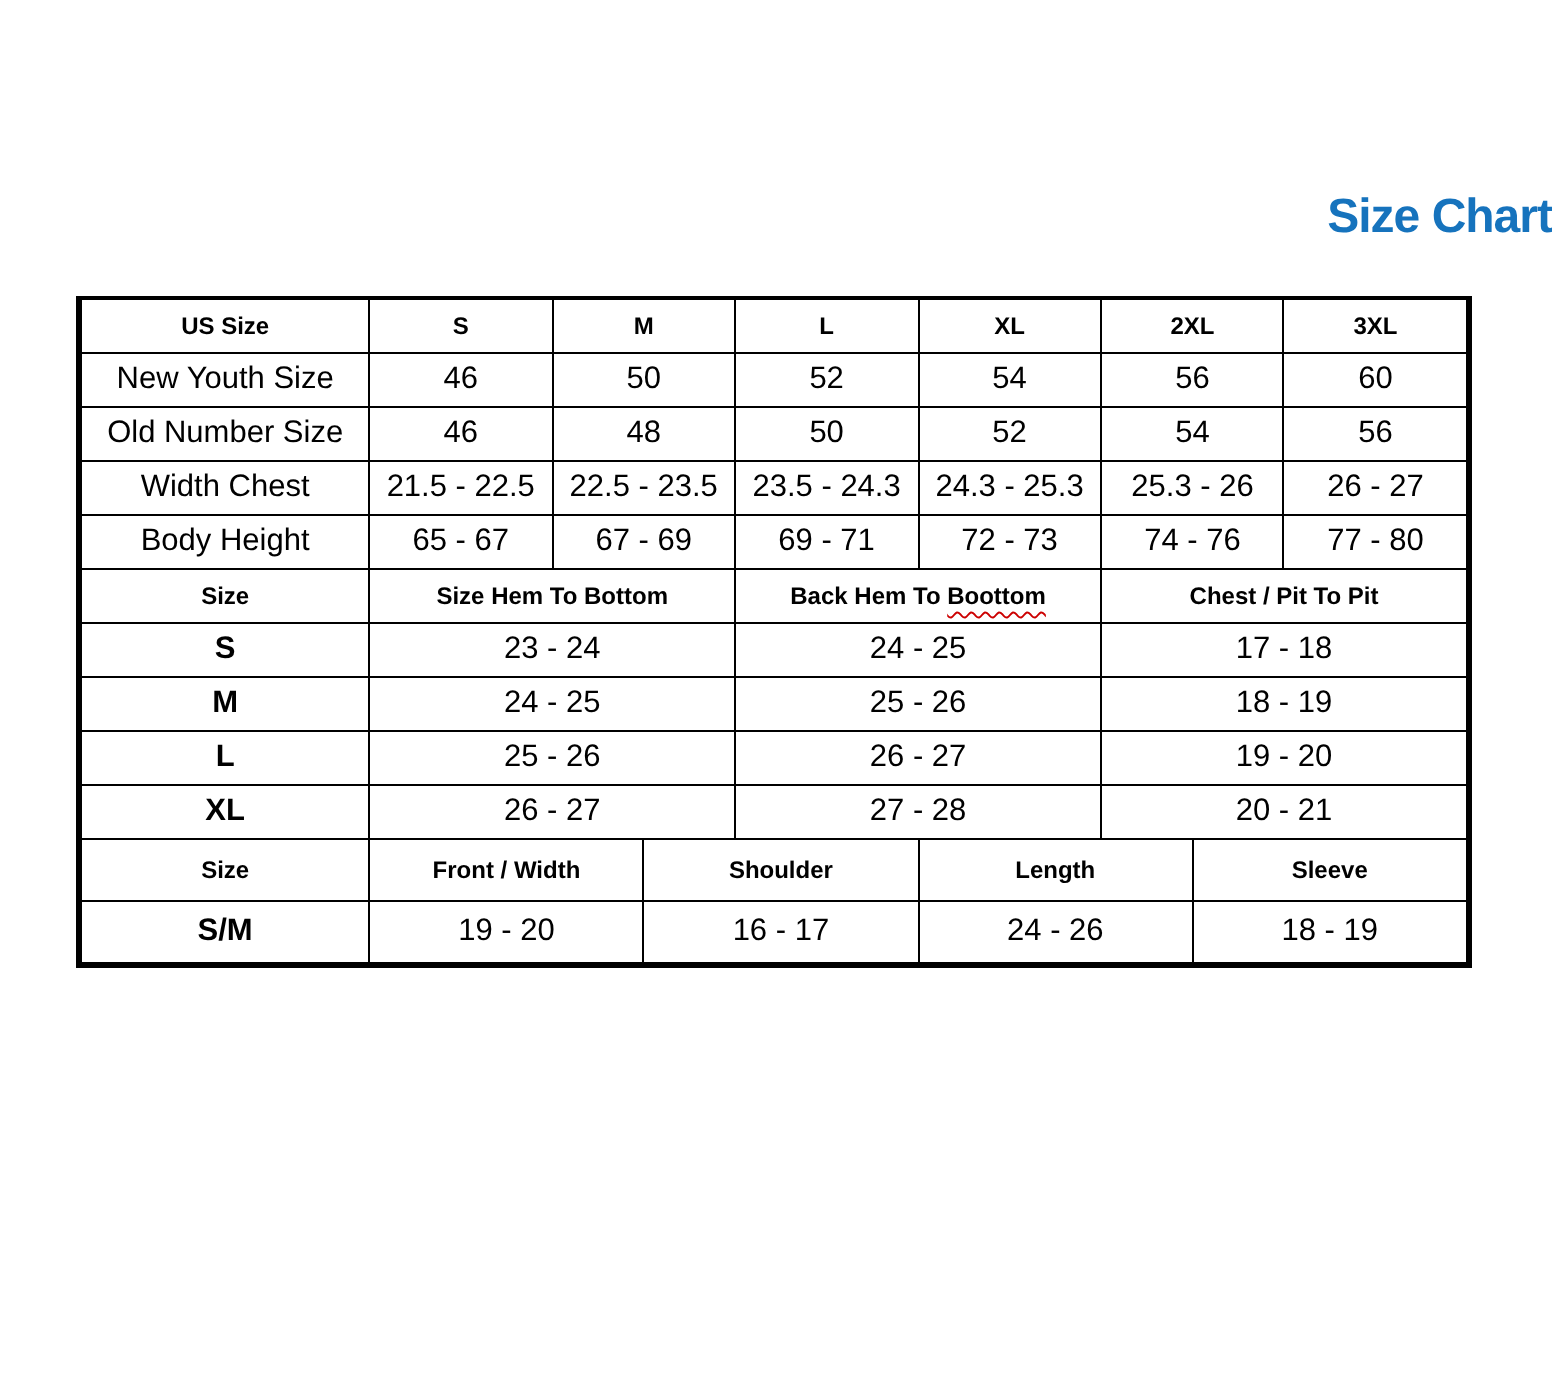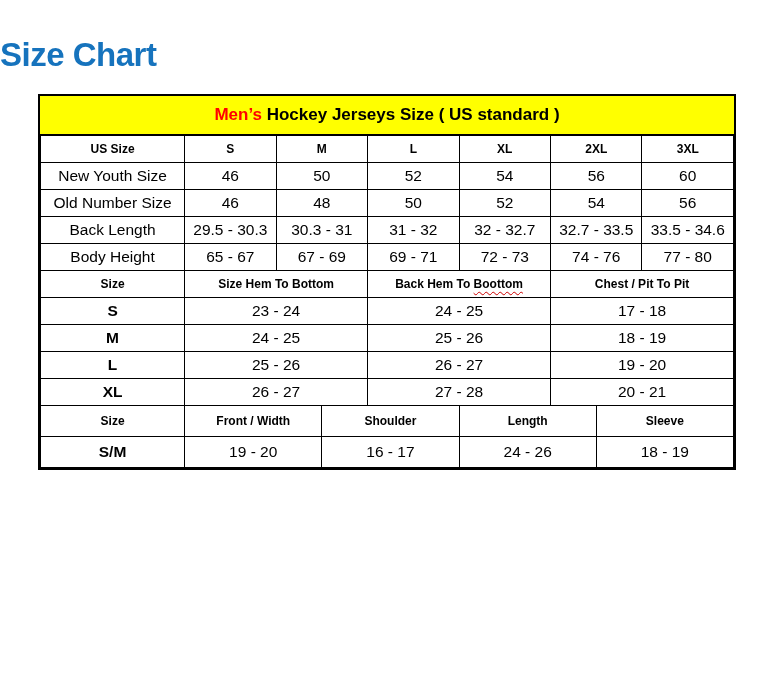--- a/index.html
+++ b/index.html
@@ -7,23 +7,23 @@
     position: relative;
     width: 776px;
     height: 692px;
     background: #ffffff;
     font-family: "Liberation Sans", sans-serif;
     color: #000000;
     overflow: hidden;
   }
   .title {
     margin: 0;
-    padding-top: 36px;
-    text-align: left;
-    font-size: 33px;
+    padding-top: 90px;
+    text-align: right;
+    font-size: 24px;
     line-height: 38px;
     font-weight: bold;
     letter-spacing: -0.5px;
     color: var(--title-blue, #1673bd);
   }
   .chart {
     width: 694px;
     margin: 20px 0 0 38px;
     border: 2px solid var(--border-black, #000);
     background: #ffffff;
@@ -73,21 +73,20 @@
 </style>
 </head>
 <body>
 
 <div class="page">
 
   <h1 class="title">Size Chart</h1>
 
   <div class="chart">
 
-    <div class="band"><span class="accent">Men’s</span><span> Hockey Jerseys Size ( US standard )</span></div>
 
     <table class="mens-tbl">
       <colgroup>
         <col class="c-label">
           <col class="c-mens">
           <col class="c-mens">
           <col class="c-mens">
         <col class="c-mens">
           <col class="c-mens">
           <col class="c-mens">
@@ -116,27 +115,27 @@
           <tr>
             <td class="row-label">Old Number Size</td>
             <td>46</td>
             <td>48</td>
             <td>50</td>
             <td>52</td>
             <td>54</td>
             <td>56</td>
           </tr>
           <tr>
-            <td class="row-label">Back Length</td>
-            <td>29.5 - 30.3</td>
-            <td>30.3 - 31</td>
-            <td>31 - 32</td>
-            <td>32 - 32.7</td>
-            <td>32.7 - 33.5</td>
-            <td>33.5 - 34.6</td>
+            <td class="row-label">Width Chest</td>
+            <td>21.5 - 22.5</td>
+            <td>22.5 - 23.5</td>
+            <td>23.5 - 24.3</td>
+            <td>24.3 - 25.3</td>
+            <td>25.3 - 26</td>
+            <td>26 - 27</td>
           </tr>
           <tr>
             <td class="row-label">Body Height</td>
             <td>65 - 67</td>
             <td>67 - 69</td>
             <td>69 - 71</td>
             <td>72 - 73</td>
             <td>74 - 76</td>
             <td>77 - 80</td>
           </tr>

